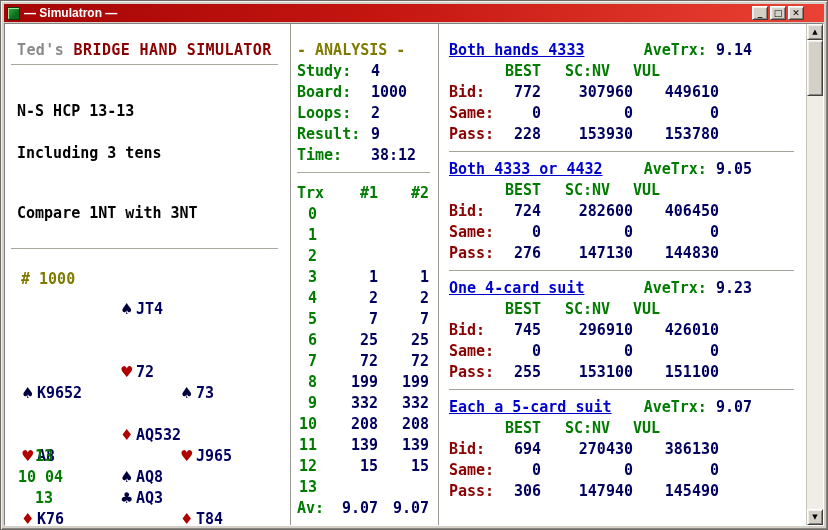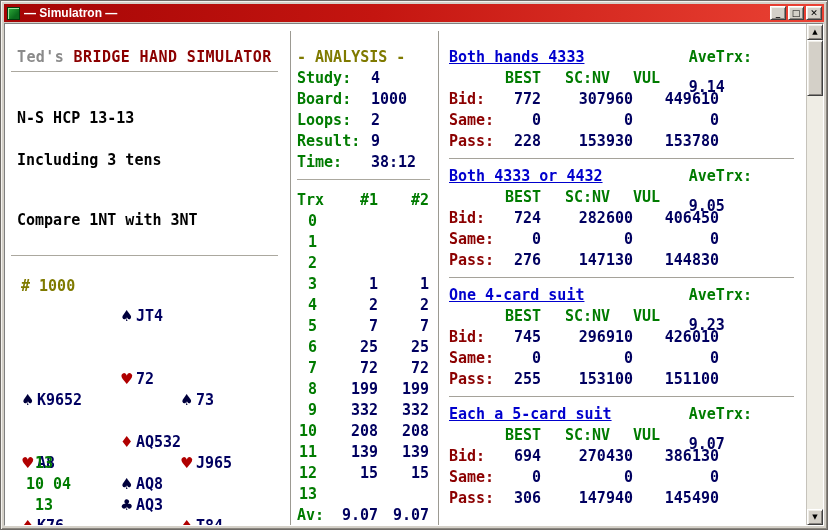--- a/index.html
+++ b/index.html
@@ -13,21 +13,21 @@
     box-shadow: inset 1px 1px 0 #f4f2ee, inset -1px -1px 0 #8a867f;
     padding:3px;
     display:flex; flex-direction:column;
   }
 
   
   .titlebar {
     height:18px; flex:0 0 18px;
     background:linear-gradient(90deg,#a50505 0%, #c41510 45%, #ea4234 100%);
     display:flex; align-items:center;
-    padding:0 2px 0 3px;
+    padding:0 20px 0 3px;
     margin-bottom:1px;
   }
   .app-icon {
     width:13px; height:13px; flex:0 0 13px;
     background:linear-gradient(135deg,#2fae3a 0%, #0b6b1c 70%);
     border:1px solid #033d0d;
     box-shadow: inset 1px 1px 0 #9fe3a0;
     margin-right:4px;
   }
   .title-text {
@@ -60,21 +60,20 @@
     border:1px solid;
     border-color:#808080 #ffffff #ffffff #808080;
     background:#ffffff;
     overflow:hidden;
   }
   .main {
     flex:1 1 auto; display:flex; background:#ffffff;
     font:bold 15px/21px "DejaVu Sans Mono", monospace;
     color:#000000;
     overflow:hidden;
-    margin-top:7px;
   }
 
   .c-gray   { color:#8a8a8a; }
   .c-maroon { color:#8B0000; }
   .c-olive  { color:#7f7a00; }
   .c-green  { color:#007b00; }
   .c-blue   { color:#0000CD;text-decoration:underline; }
   .val      { color:#000060; }
   .suit-red  { color:#B00000; }
   .suit-dark { color:#00003c; }
@@ -97,21 +96,21 @@
   .hl-deal { margin:24px 12px 0 -6px; }
 
   .deal { position:relative; height:252px; margin-top:8px; }
   .deal > div { position:absolute; white-space:pre; }
   .pos-board { left:4px;   top:12px; }
   .pos-north { left:103px; top:0; }
   .pos-west  { left:4px;   top:84px; }
   .pos-east  { left:163px; top:84px; }
   .pos-south { left:103px; top:168px; }
   .pos-hcp-top { left:18px; top:189px; }
-  .pos-hcp-mid { left:9px;  top:210px; }
+  .pos-hcp-mid { left:1px;  top:210px; }
   .pos-hcp-bot { left:18px; top:231px; }
   .hand-line { height:21px; white-space:pre; }
   .suit { display:inline-block; width:16px; font-family:"DejaVu Sans", sans-serif; }
 
   
   .panel-mid {
     width:148px; flex:0 0 148px;
     border-right:1px solid #9C9A92;
     padding:16px 0 0 6px;
     overflow:hidden;
@@ -127,21 +126,21 @@
     flex:1 1 auto;
     padding:16px 0 0 10px;
     overflow:hidden;
   }
   .rsec {
     border-bottom:1px solid #A5A29A;
     padding-bottom:6px; margin-bottom:7px; margin-right:12px;
   }
   .rsec:last-of-type { border-bottom:none; margin-bottom:0; }
   .rtitle-row { display:flex; height:21px; }
-  .rave { display:flex; gap:9px; margin-left:auto; padding-right:42px; white-space:pre;flex-direction:column; }
+  .rave { display:flex; gap:9px; margin-left:auto; padding-right:42px; white-space:pre; }
   .rhead, .rrow { display:grid; grid-template-columns:52px 40px 92px 86px; height:21px; }
   .num { text-align:right; }
   .hmid { display:flex; padding:0 20px 0 24px; }
   .hvul { text-align:left; padding-right:14px; }
 
   
   .scrollbar {
     width:17px; flex:0 0 17px;
     background:#EFEDE5;
     display:flex; flex-direction:column;

